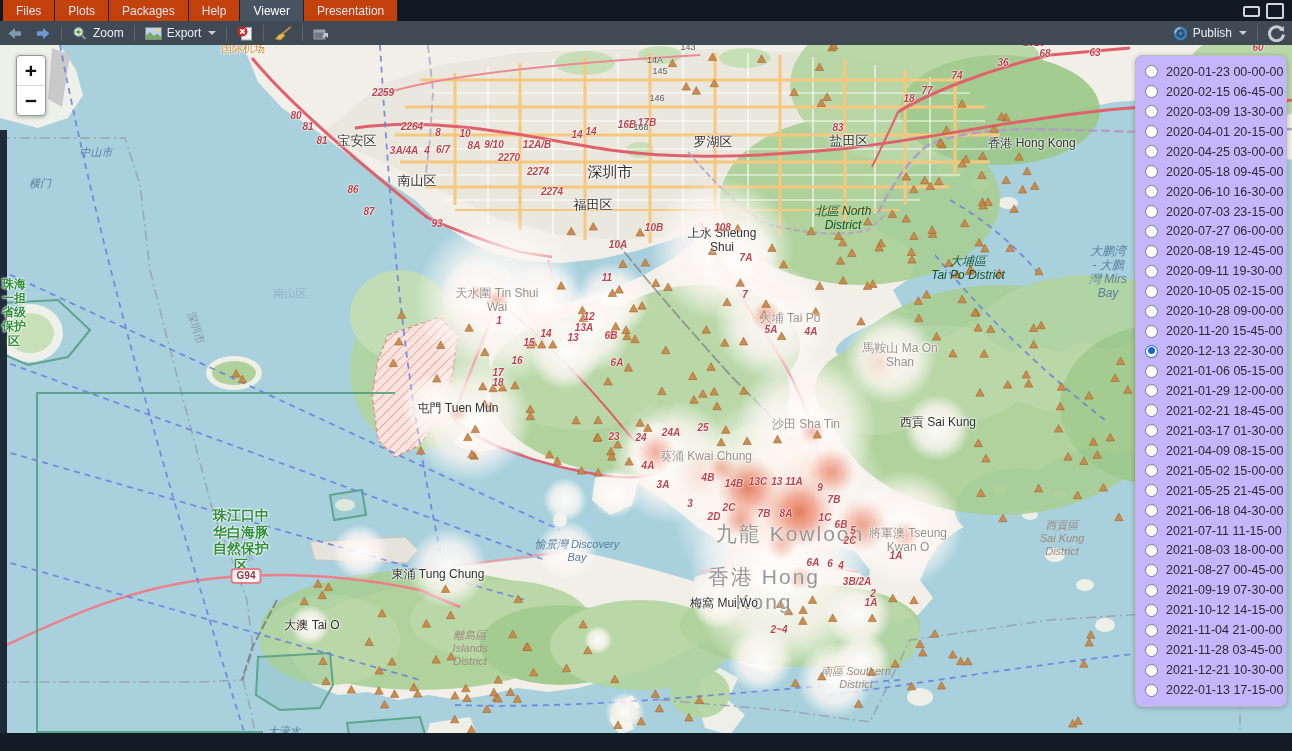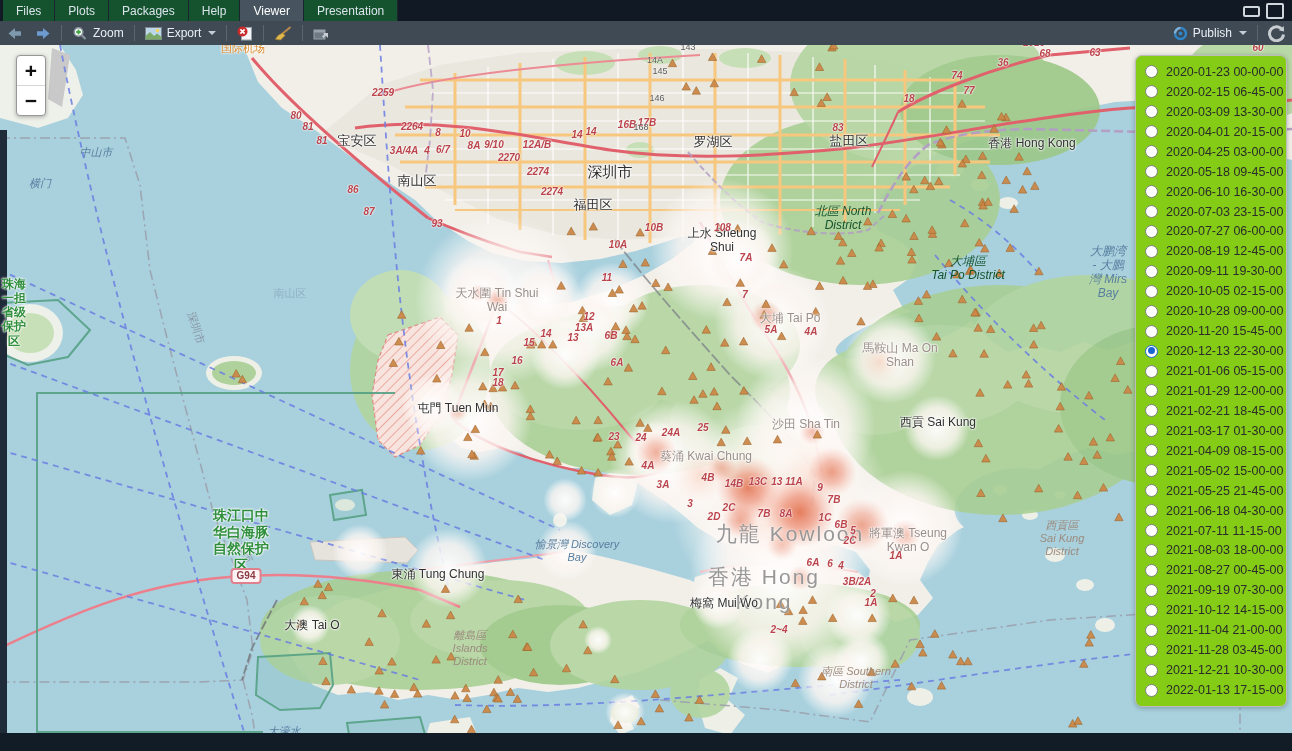--- a/index.html
+++ b/index.html
@@ -1,20 +1,20 @@
 <!DOCTYPE html>
 <html><head>
 <meta charset="utf-8">
 <style>
   html,body{margin:0;padding:0;background:#0d141c;}
   .app{position:relative;width:1292px;height:751px;overflow:hidden;font-family:"Liberation Sans",sans-serif;background:#121c26;}
   
   .titlebar{position:absolute;left:0;top:0;width:1292px;height:21px;background:#111a24;display:flex;align-items:stretch;}
   .tabs{display:flex;align-items:stretch;padding-left:3px;}
-  .tab{display:flex;align-items:center;padding:0 13px;font-size:12px;color:#dbe4ec;background:#14532d;border-right:1px solid #1a2530;cursor:default;}
+  .tab{display:flex;align-items:center;padding:0 13px;font-size:12px;color:#dbe4ec;background:#c2410c;border-right:1px solid #1a2530;cursor:default;}
   .tab.active{background:#47545f;color:#ffffff;}
   .winbtns{position:absolute;right:8px;top:3px;display:flex;align-items:flex-end;gap:6px;}
   .wb-min{width:13px;height:7px;border:2px solid #cfd6dc;border-radius:2px;margin-bottom:2px;}
   .wb-max{width:14px;height:12px;border:2px solid #cfd6dc;border-radius:2px;}
   
   .toolbar{position:absolute;left:0;top:21px;width:1292px;height:24px;background:#3f4a55;border-bottom:1px solid #1d252d;display:flex;align-items:center;color:#e9eff4;font-size:12px;}
   .tbtn{display:flex;align-items:center;gap:5px;padding:0 7px;height:100%;cursor:default;}
   .tsep{width:1px;height:16px;background:#5a656f;margin:0 3px;}
   .caret{width:0;height:0;border-left:4px solid transparent;border-right:4px solid transparent;border-top:4px solid #c6cdd4;margin-left:2px;}
   .tb-right{margin-left:auto;display:flex;align-items:center;}
@@ -36,21 +36,21 @@
   .ml-green{color:#2f8f3c;font-weight:bold;}
   .ml-orange{color:#d98a2b;}
   .ml-road{color:#bb434b;font-style:italic;font-weight:bold;text-shadow:0 0 2px #fff,0 0 2px #fff;}
   .ml-roaddark{color:#5a5a5a;text-shadow:0 0 2px #fff;}
   .ml-shield{background:#fdf3f4;border:2px solid #e0808c;color:#8c3a42;font-weight:bold;padding:0 4px;border-radius:4px;white-space:nowrap;}
   
   .zoomctl{position:absolute;left:16px;top:10px;width:28px;background:#fff;border:1px solid #979797;border-radius:4px;box-shadow:0 1px 4px rgba(0,0,0,.3);overflow:hidden;}
   .zbtn{width:28px;height:29px;display:flex;align-items:center;justify-content:center;font-size:21px;font-weight:bold;color:#111;cursor:pointer;}
   .zdiv{height:1px;background:#d5d5d5;}
   
-  .timepanel{position:absolute;left:1135px;top:10px;width:152px;height:652px;background:#84cc16;border:1px solid #bcbcbc;border-radius:7px;box-shadow:0 1px 5px rgba(0,0,0,.25);display:flex;flex-direction:column;justify-content:space-around;padding:6px 0 6px 9px;box-sizing:border-box;}
+  .timepanel{position:absolute;left:1135px;top:10px;width:152px;height:652px;background:#c4b5fd;border:1px solid #bcbcbc;border-radius:7px;box-shadow:0 1px 5px rgba(0,0,0,.25);display:flex;flex-direction:column;justify-content:space-around;padding:6px 0 6px 9px;box-sizing:border-box;}
   .opt{display:flex;align-items:center;cursor:pointer;height:19px;}
   .rb{flex:0 0 13px;width:13px;height:13px;border:1.6px solid #7e7e7e;border-radius:50%;box-sizing:border-box;margin-right:8px;position:relative;background:#fff;}
   .opt.sel .rb{border-color:#1a66d0;}
   .opt.sel .rb::after{content:"";position:absolute;left:1.5px;top:1.5px;width:7px;height:7px;border-radius:50%;background:#1a66d0;}
   .rt{font-size:12.5px;color:#2b2b2b;white-space:nowrap;}
 </style>
 </head>
 <body>
 
 <div class="app">
@@ -854,21 +854,21 @@
         <div class="ml ml-road" style="left: 830px; top: 519px; font-size: 10px; transform: translate(-50%, -50%);">6</div>
         <div class="ml ml-road" style="left: 841px; top: 521px; font-size: 10px; transform: translate(-50%, -50%);">4</div>
         <div class="ml ml-road" style="left: 857px; top: 537px; font-size: 10px; transform: translate(-50%, -50%);">3B/2A</div>
         <div class="ml ml-road" style="left: 873px; top: 549px; font-size: 10px; transform: translate(-50%, -50%);">2</div>
         <div class="ml ml-road" style="left: 871px; top: 558px; font-size: 10px; transform: translate(-50%, -50%);">1A</div>
         <div class="ml ml-road" style="left: 779px; top: 585px; font-size: 10px; transform: translate(-50%, -50%);">2~4</div>
         <div class="ml ml-road" style="left: 1045px; top: 9px; font-size: 10px; transform: translate(-50%, -50%);">68</div>
         <div class="ml ml-road" style="left: 1095px; top: 8px; font-size: 10px; transform: translate(-50%, -50%);">63</div>
         <div class="ml ml-road" style="left: 1003px; top: 18px; font-size: 10px; transform: translate(-50%, -50%);">36</div>
         <div class="ml ml-road" style="left: 957px; top: 31px; font-size: 10px; transform: translate(-50%, -50%);">74</div>
-        <div class="ml ml-road" style="left: 927px; top: 46px; font-size: 10px; transform: translate(-50%, -50%); margin-left: 42px;">77</div>
+        <div class="ml ml-road" style="left: 927px; top: 46px; font-size: 10px; transform: translate(-50%, -50%);">77</div>
         <div class="ml ml-road" style="left: 909px; top: 54px; font-size: 10px; transform: translate(-50%, -50%);">18</div>
         <div class="ml ml-road" style="left: 1258px; top: 3px; font-size: 10px; transform: translate(-50%, -50%);">60</div>
         <div class="ml ml-road" style="left: 1034px; top: -2px; font-size: 10px; transform: translate(-50%, -50%);">1016</div>
         <div class="ml ml-roaddark" style="left: 688px; top: 2px; font-size: 9px; transform: translate(-50%, -50%);">143</div>
         <div class="ml ml-roaddark" style="left: 660px; top: 26px; font-size: 9px; transform: translate(-50%, -50%);">145</div>
         <div class="ml ml-roaddark" style="left: 657px; top: 53px; font-size: 9px; transform: translate(-50%, -50%);">146</div>
         <div class="ml ml-roaddark" style="left: 641px; top: 82px; font-size: 9px; transform: translate(-50%, -50%);">168</div>
         <div class="ml ml-road" style="left: 838px; top: 83px; font-size: 10px; transform: translate(-50%, -50%);">83</div>
         <div class="ml ml-roaddark" style="left: 655px; top: 15px; font-size: 9px; transform: translate(-50%, -50%);">14A</div>
       </div>

